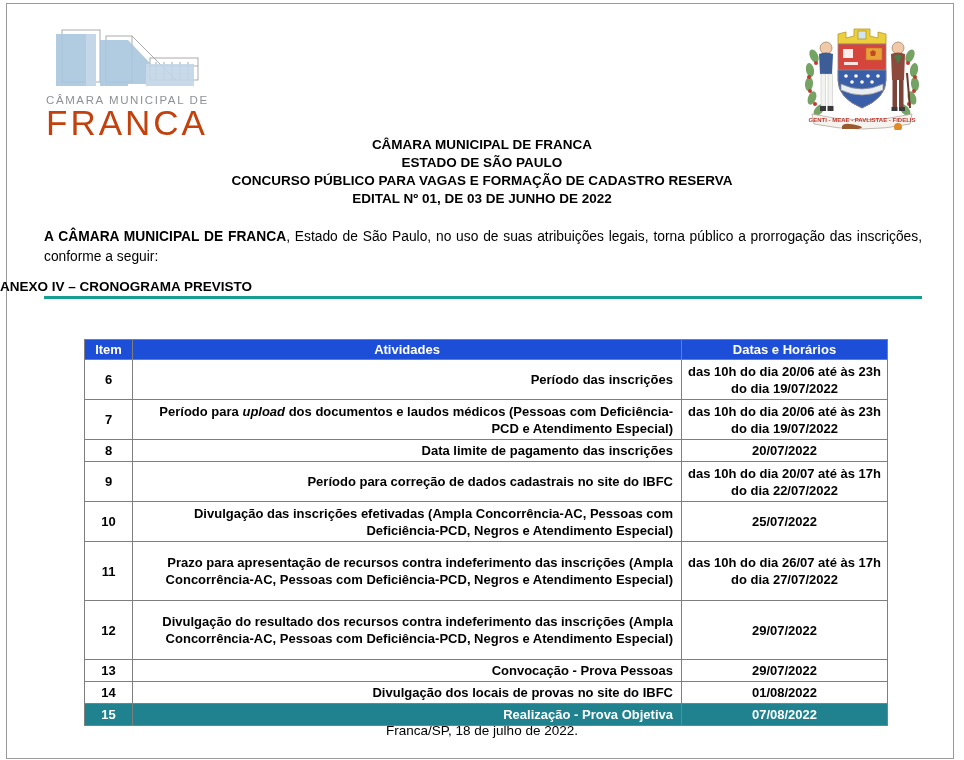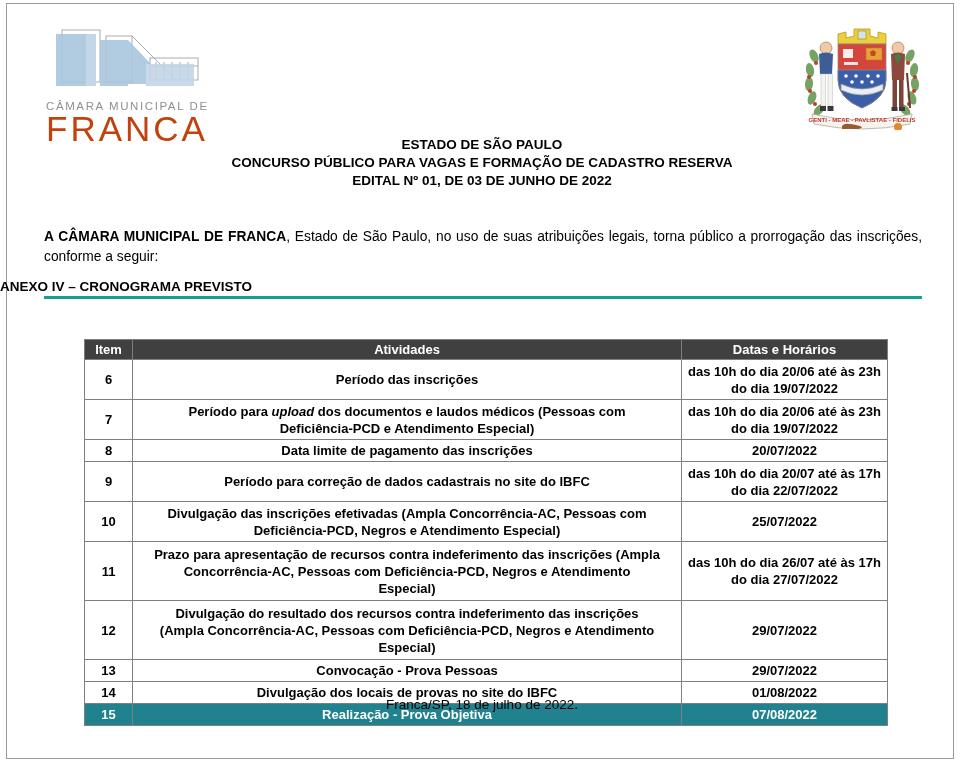--- a/index.html
+++ b/index.html
@@ -6,21 +6,21 @@
   body{
     width:964px;height:760px;background:#ffffff;position:relative;
     font-family:"Liberation Sans",sans-serif;color:#000;overflow:hidden;
   }
   .page-border{position:absolute;left:6px;top:3px;width:946px;height:754px;
     border:1px solid #9a9a9a;pointer-events:none;}
 
   
   .logo{position:absolute;left:46px;top:26px;width:200px;}
   .logo svg{display:block;}
-  .logo-line1{font-size:11.5px;letter-spacing:1.6px;color:#8c9196;margin-top:6px;}
+  .logo-line1{font-size:11.5px;letter-spacing:1.6px;color:#8c9196;margin-top:0;}
   .logo-line2{font-size:35px;letter-spacing:3px;color:#c2410c;line-height:34px;}
 
   
   .crest{position:absolute;left:786px;top:18px;width:152px;height:112px;}
 
   
   .title-block{position:absolute;top:136px;left:0;width:100%;text-align:center;
     font-weight:bold;font-size:13.5px;line-height:18px;}
 
   .intro{position:absolute;top:227px;left:44px;width:878px;font-size:13.8px;
@@ -28,33 +28,33 @@
   .intro b{font-weight:bold;}
 
   .anexo-title{position:absolute;top:279px;left:0;width:100%;text-align:left;
     font-weight:bold;font-size:13.5px;}
   .anexo-rule{position:absolute;top:296px;left:44px;width:878px;height:3px;}
 
   
   table{position:absolute;top:339px;left:84px;width:803px;border-collapse:collapse;
     table-layout:fixed;font-size:13px;}
   th,td{border:1px solid #7f7f7f;line-height:17px;padding:0 2px;vertical-align:middle;font-weight:bold;}
-  th{background:#404040;color:#fff;font-weight:bold;height:19px;padding:0;}
+  th{background:#1d4ed8;color:#fff;font-weight:bold;height:19px;padding:0;}
   td.item{text-align:center;font-weight:bold;}
-  td.activity{text-align:center;padding:1px 21px;}
+  td.activity{text-align:right;padding:1px 8px;}
   td.date{text-align:center;}
   tr.h1 td{height:19px;}
   tr.h2 td{height:37px;}
   tr.h3 td{height:56px;}
   tr.bold-activity td.activity{font-weight:bold;}
   tr.bold-row td{font-weight:bold;}
   tr.highlight td{background:#20828f;color:#fff;font-weight:bold;}
   .ital{font-style:italic;}
 
-  .footer{position:absolute;top:697px;left:0;width:100%;text-align:center;
+  .footer{position:absolute;top:723px;left:0;width:100%;text-align:center;
     font-size:13.5px;}
 </style>
 </head>
 <body>
 
 <div class="page-border"></div>
 
 <div class="logo">
   <svg width="160" height="68" viewBox="0 0 160 68">
     <g stroke="#a7abae" stroke-width="1" fill="none">
@@ -153,20 +153,21 @@
 
     <path d="M26 96 Q76 108 126 96 L124 106 Q76 116 28 106 Z" fill="#f6f3ee" stroke="#b0a8a0" stroke-width="0.8"></path>
     <text x="76" y="104" text-anchor="middle" font-size="6" fill="#c0362c" font-weight="bold">GENTI - MEAE - PAVLISTAE - FIDELIS</text>
 
     <path d="M56 108 q2 -3 8 -2 q8 1 12 3 q-1 2 -6 2 l-14 0 Z" fill="#9a5a30"></path>
     <circle cx="112" cy="109" r="4" fill="#e08a28"></circle>
   </svg>
 </div>
 
 <div class="title-block">
+  <div>CÂMARA MUNICIPAL DE FRANCA</div>
   <div>ESTADO DE SÃO PAULO</div>
   <div>CONCURSO PÚBLICO PARA VAGAS E FORMAÇÃO DE CADASTRO RESERVA</div>
   <div>EDITAL Nº 01, DE 03 DE JUNHO DE 2022</div>
 </div>
 
 <div class="intro"><b>A CÂMARA MUNICIPAL DE FRANCA</b><span>, Estado de São Paulo, no uso de suas atribuições legais, torna público a prorrogação das inscrições, conforme a seguir:</span></div>
 
 <div class="anexo-title">ANEXO IV – CRONOGRAMA PREVISTO</div>
 <div class="anexo-rule" style="background:#169e92;"></div>
 

